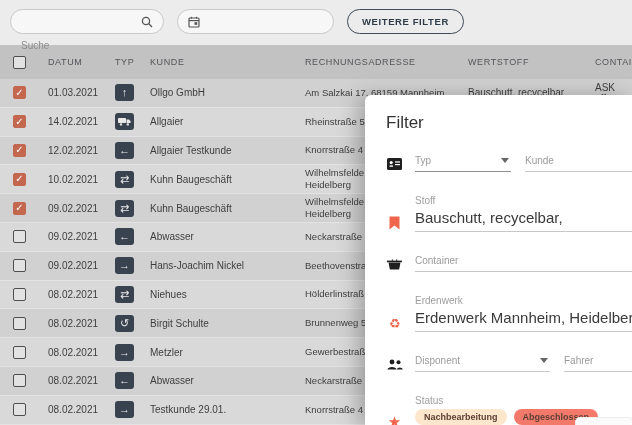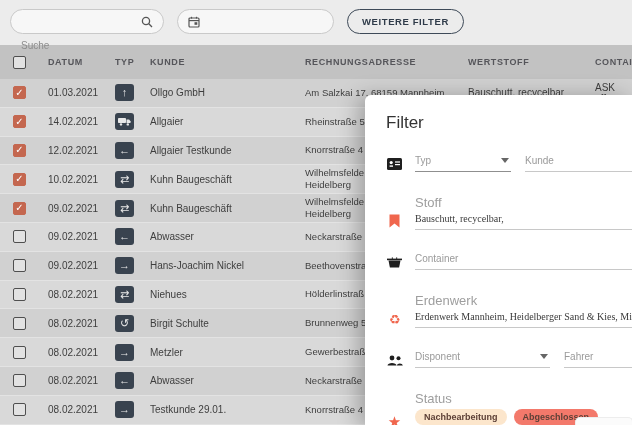--- a/index.html
+++ b/index.html
@@ -28,21 +28,21 @@
 
   
   .table-wrap { position:absolute; top:45px; left:0; width:632px; bottom:0; }
   .tgrid {
     display:grid;
     grid-template-columns:48px 67px 35px 155px 163px 127px 1fr;
     align-items:center;
   }
   .thead {
     height:34px; background:#c2c2c2; color:#55555a;
-    font-size:9px; letter-spacing:0.6px; font-weight:bold;
+    font-size:9px; letter-spacing:0.6px; font-weight:normal;
   }
   .trow { height:28.8px; font-size:10px; color:#3e3e3e; border-bottom:1px solid #e3e3e3; }
   .trow.odd { background:#d1d1d1; }
   .trow.even { background:#d9d9d9; }
   .cell-check { padding-left:13px; }
   .checkbox {
     width:13px; height:13px; border:1.5px solid #4f4f4f; border-radius:2px;
     background:#e2e2e2; display:flex; align-items:center; justify-content:center;
   }
   .checkbox.checked { background:#c4674f; border-color:#c4674f; color:#fff; font-size:10px; }
@@ -60,22 +60,22 @@
     background:#ffffff; border-top-left-radius:6px;
     box-shadow:-6px 2px 22px rgba(0,0,0,0.28);
     padding:18px 0 1px 21px;
   }
   .panel-title { font-size:17px; color:#333; margin-bottom:22px; }
   .f-row { display:flex; align-items:flex-end; margin-bottom:23px; padding-right:0; }
   .f-icon { width:17px; margin-right:12px; flex:0 0 17px; display:flex; justify-content:center; align-items:flex-end; padding-bottom:2px; }
   .f-icon.orange { color:#f0664d; }
   .f-fields { flex:1; display:flex; gap:14px; min-width:0; }
   .field { position:relative; min-width:0; }
-  .field .cap { font-size:13px; color:#9e9e9e; margin-bottom:3px; }
-  .field .val { font-size:10px; color:#3a3a3a; white-space:nowrap; overflow:hidden;font-family:Liberation Serif, serif; }
+  .field .cap { font-size:10px; color:#9e9e9e; margin-bottom:3px; }
+  .field .val { font-size:15px; color:#3a3a3a; white-space:nowrap; overflow:hidden; }
   .field .ph2 { font-size:10px; color:#9a9a9a; white-space:nowrap; }
   .underline { border-bottom:1px solid #c8c8c8; padding-bottom:5px; }
   .underline.dark { border-bottom-color:#8f8f8f; }
   .select-arrow {
     position:absolute; right:2px; bottom:8px; width:0; height:0;
     border-left:4px solid transparent; border-right:4px solid transparent;
     border-top:5px solid #666;
   }
   .grow { flex:1; }
   .w-typ { width:96px; flex:0 0 96px; }

